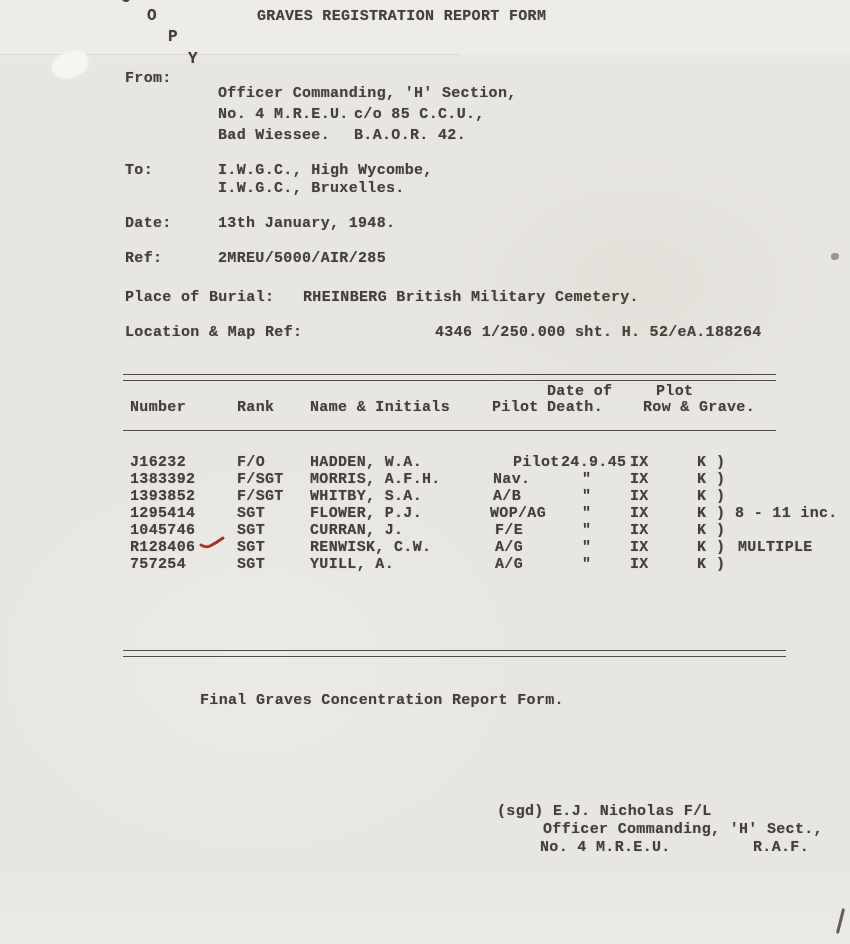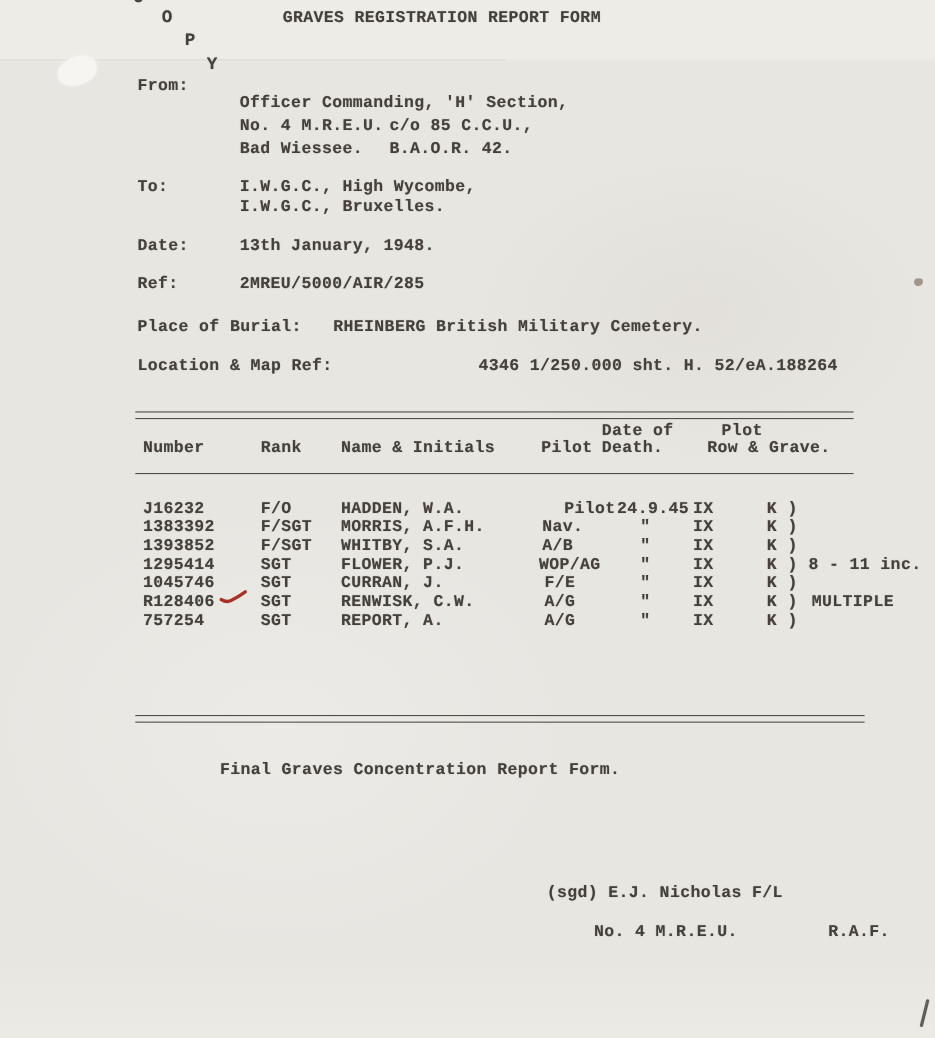--- a/index.html
+++ b/index.html
@@ -145,34 +145,35 @@
       <span class="t" style="left:459px;">"</span>
       <span class="t" style="left:507px;">IX</span>
       <span class="t" style="left:574px;">K</span>
       <span class="t" style="left:593px;">)</span>
       <span class="t" style="left:615px;">MULTIPLE</span>
     </div>
 
     <div class="row" style="top:182px;">
       <span class="t" style="left:7px;">757254</span>
       <span class="t" style="left:114px;">SGT</span>
-      <span class="t" style="left:187px;">REPORT, A.</span>
+      <span class="t" style="left:187px;">YUILL, A.</span>
       <span class="t" style="left:372px;">A/G</span>
       <span class="t" style="left:459px;">"</span>
       <span class="t" style="left:507px;">IX</span>
       <span class="t" style="left:574px;">K</span>
       <span class="t" style="left:593px;">)</span>
     </div>
   </div>
 
   <svg class="tick" viewBox="0 0 26 14">
     <path d="M2 9 Q7 12 11 10 Q17 7 24 2" fill="none" stroke="#a8332a" stroke-width="3" stroke-linecap="round"></path>
   </svg>
 
   <div class="rule-double" style="left:123px;top:650px;width:663px;"></div>
 
   <span class="t" style="left:200px;top:692px;">Final Graves Concentration Report Form.</span>
 
   <span class="t" style="left:497px;top:803px;">(sgd) E.J. Nicholas F/L</span>
+  <span class="t" style="left:543px;top:821px;">Officer Commanding, 'H' Sect.,</span>
   <span class="t" style="left:540px;top:839px;">No. 4 M.R.E.U.</span>
   <span class="t" style="left:753px;top:839px;">R.A.F.</span>
 
 </div>
 
 </body></html>

